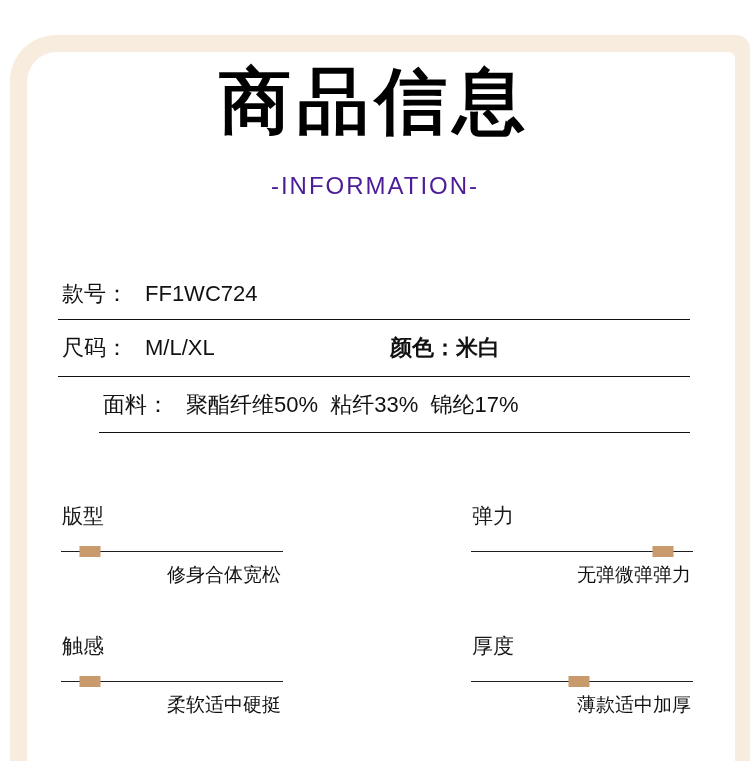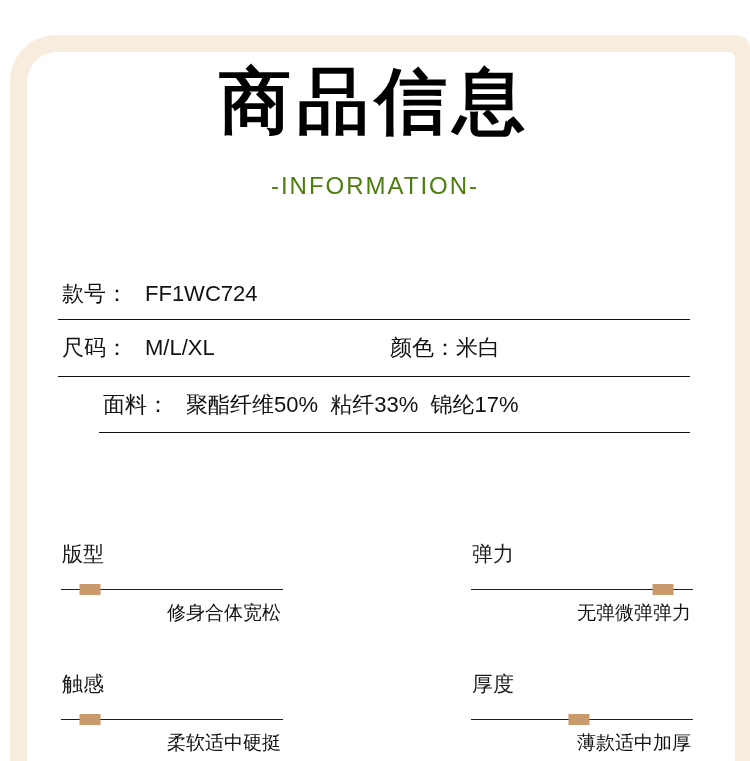--- a/index.html
+++ b/index.html
@@ -16,32 +16,32 @@
   .frame{position:absolute;left:10px;top:35px;width:740px;height:760px;
     background:var(--frame);border-radius:46px 14px 0 0;}
   .card{position:absolute;left:17px;top:17px;width:708px;height:743px;
     background:#ffffff;border-radius:30px 6px 0 0;}
 
   .content{position:absolute;left:0;top:0;width:750px;height:761px;}
 
   .title{position:absolute;left:0;top:62px;width:750px;text-align:center;
     font-size:72px;font-weight:900;letter-spacing:6px;color:#000;line-height:1.1;}
   .subtitle{position:absolute;left:0;top:172px;width:750px;text-align:center;
-    font-size:24px;font-weight:500;letter-spacing:2px;color:#4d7c0f;}
+    font-size:24px;font-weight:500;letter-spacing:2px;color:#4c1d95;}
 
   .info-table{position:absolute;left:58px;top:268px;width:632px;font-size:22px;}
   .info-row{position:relative;display:flex;align-items:center;
     border-bottom:1px solid #111;padding-left:4px;gap:17px;}
   .info-row.r1{height:52px;}
   .info-row.r2{height:57px;}
   .info-row.r3{height:56px;margin-left:41px;}
   .cell{white-space:pre;}
-  .cell-2{position:absolute;left:332px;top:0;height:100%;display:flex;align-items:center;}
+  .cell-2{position:absolute;left:332px;top:0;height:100%;display:flex;align-items:center;font-weight:bold;}
 
-  .scale{position:absolute;width:222px;height:80px;margin-top:38px;}
+  .scale{position:absolute;width:222px;height:80px;}
   .scale-title{position:absolute;left:1px;top:0;font-size:21px;color:#1a1a1a;}
   .scale-line{position:absolute;left:0;top:49px;width:222px;height:1px;background:#1f1f1f;}
   .scale-marker{position:absolute;top:-5px;width:21px;height:11px;
     background:var(--marker);transform:translateX(-50%);}
   .scale-labels{position:absolute;left:0;top:60px;width:222px;
     display:flex;justify-content:flex-end;padding:0 2px;font-size:19px;color:#111;}
 
   #sc0{left:61px;top:502px;}
   #sc1{left:471px;top:502px;}
   #sc2{left:61px;top:632px;}

